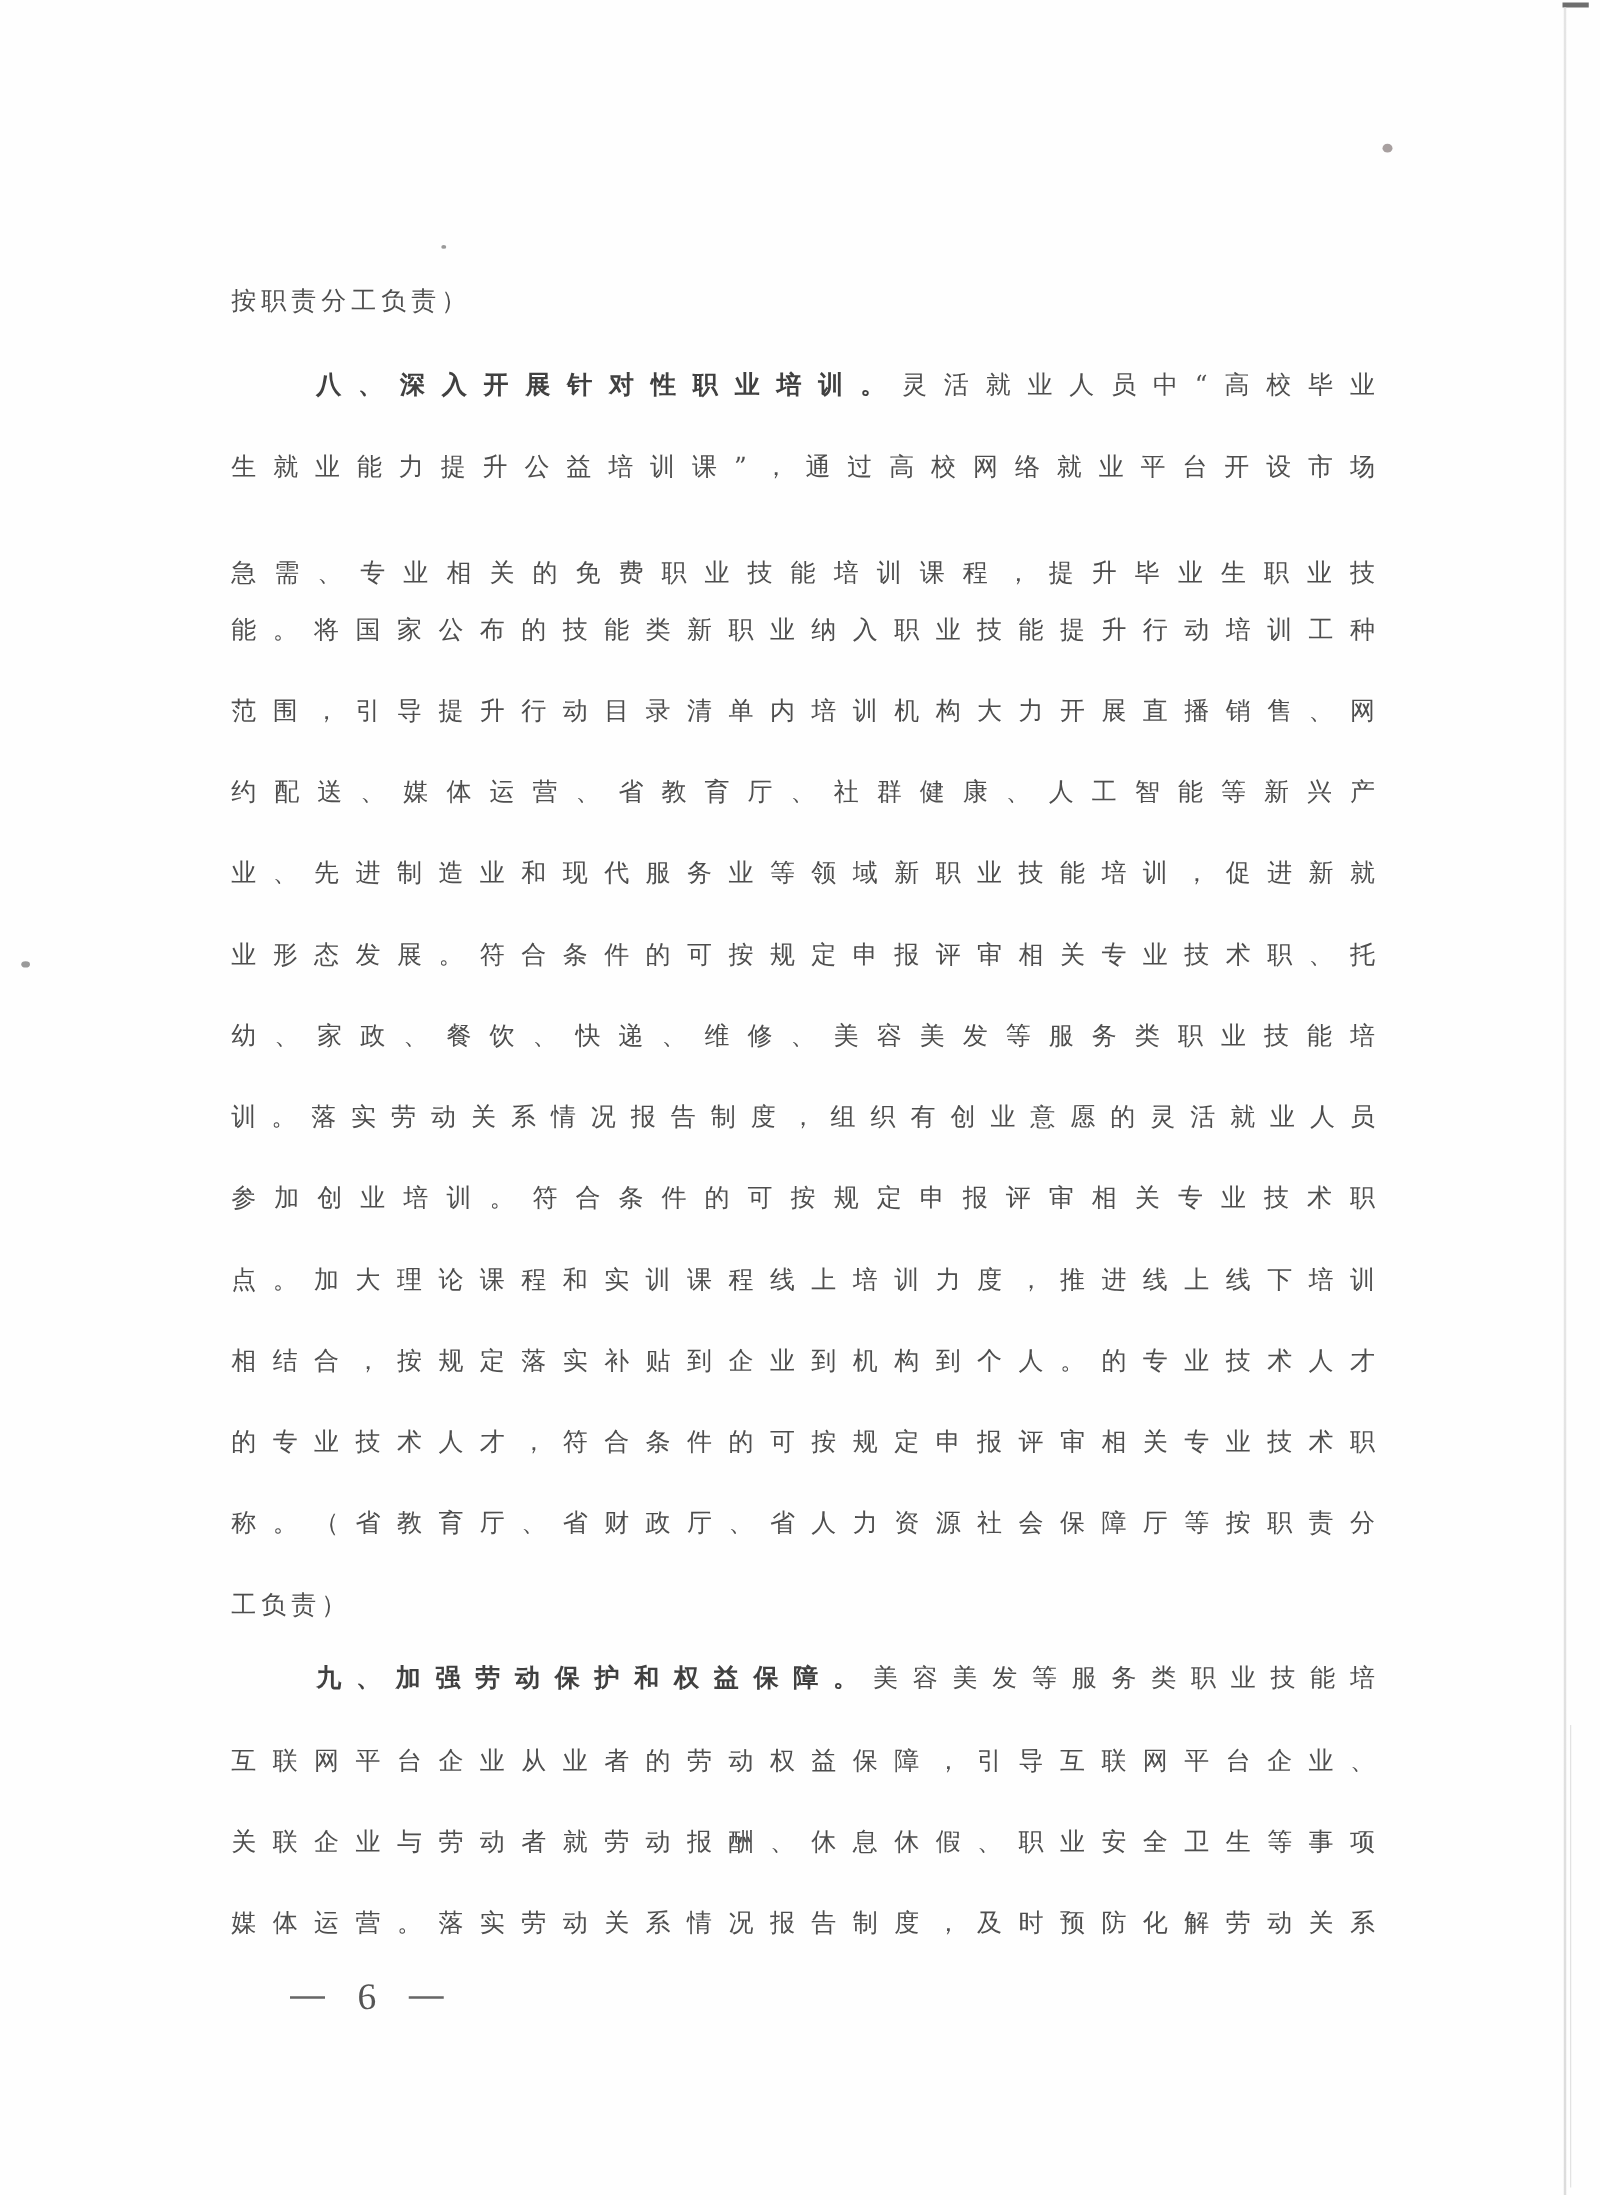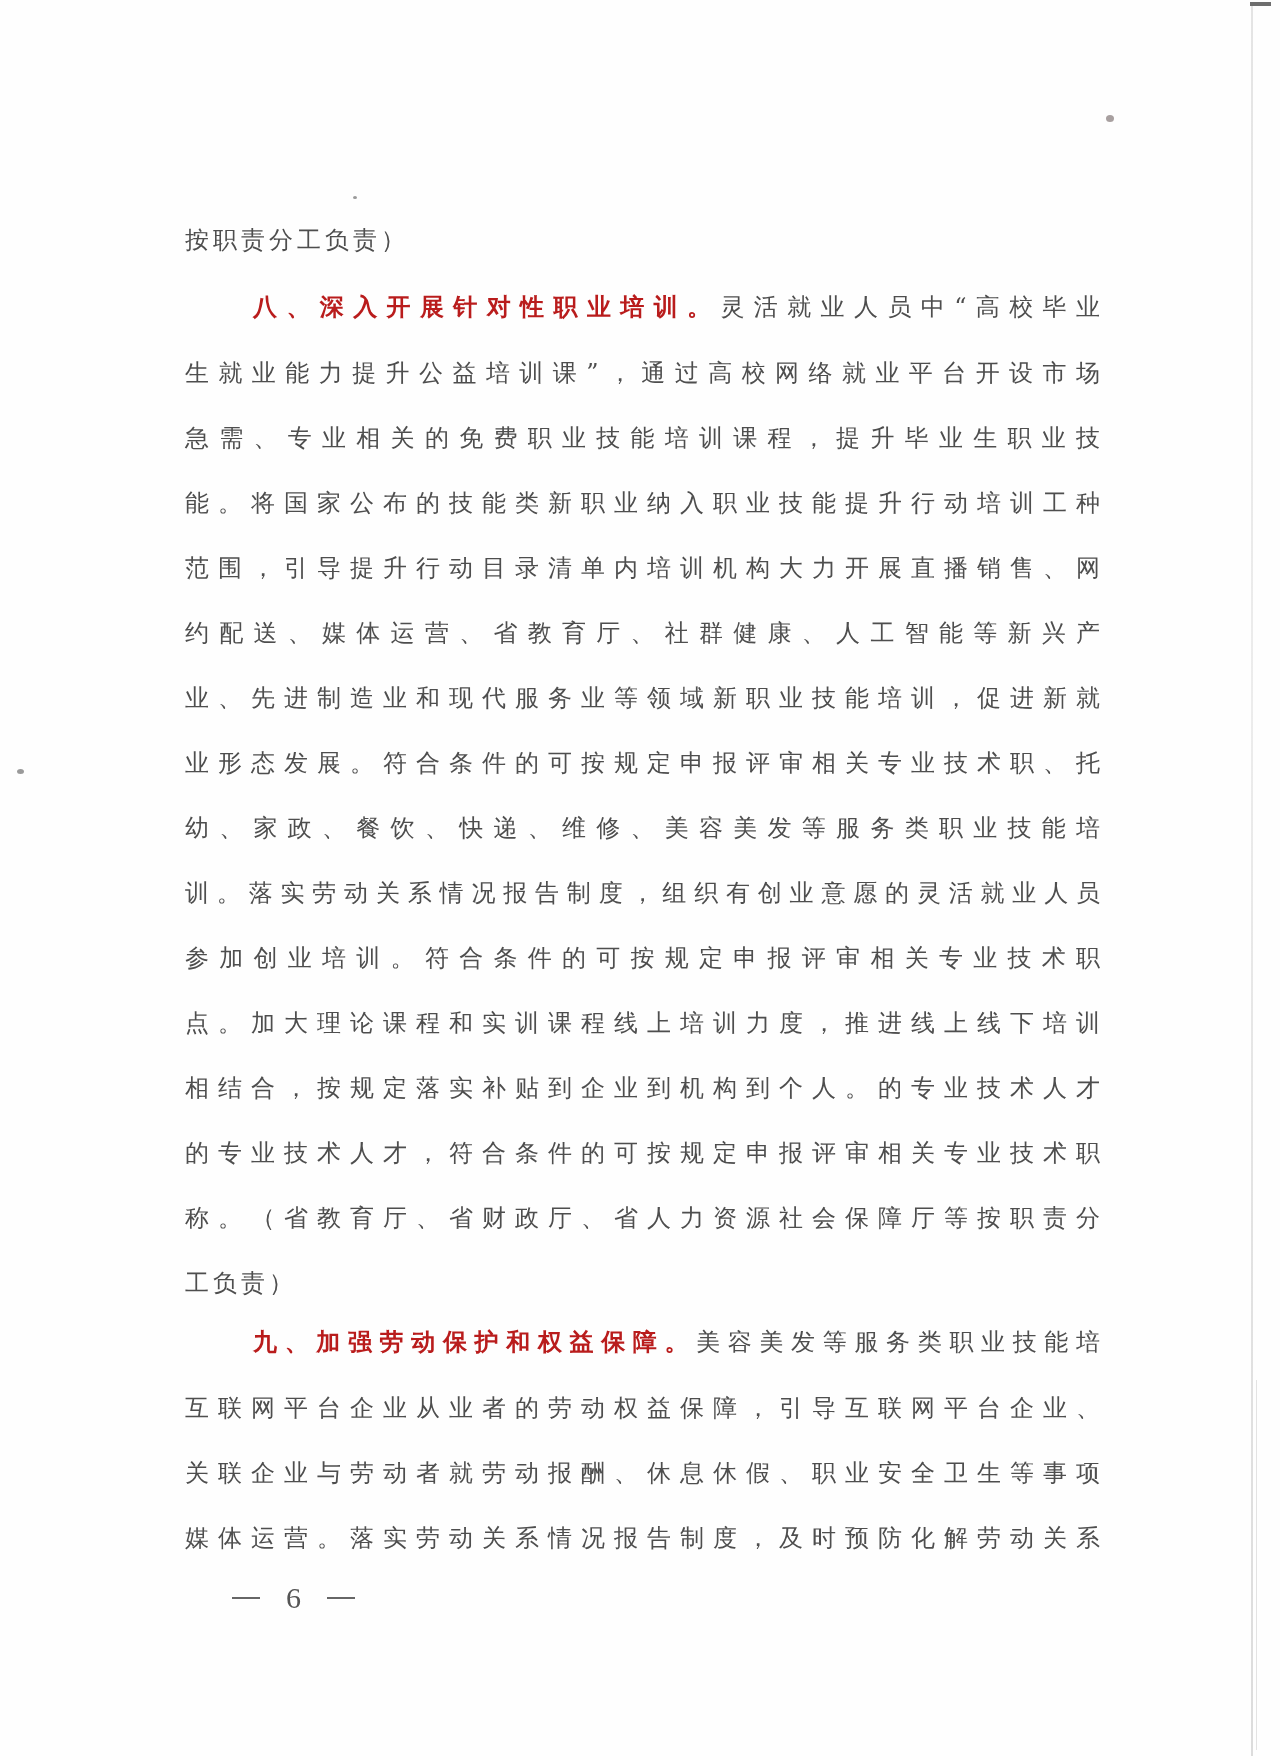--- a/index.html
+++ b/index.html
@@ -54,41 +54,41 @@
     .text-block {
       position: absolute;
       left: 185px;
       width: 915px;
     }
     .line {
       position: absolute;
       left: 0;
       width: 915px;
       height: 40px;
-      font-size: 24px;
+      font-size: 20px;
       line-height: 40px;
       white-space: nowrap;
       text-align: justify;
       text-align-last: justify;
       color: #4e4e4e;
     }
     .line.short {
       text-align: left;
       text-align-last: left;
       width: auto;
       letter-spacing: 4px;
     }
     .line.indent {
       left: 68px;
       width: 847px;
     }
     .bold {
       font-family: "DejaVu Sans", "Liberation Sans", sans-serif;
       font-weight: bold;
-      color: #b91c1c;
+      color: #404040;
       letter-spacing: 0;
     }
     .page-number {
       position: absolute;
       left: 232px;
       top: 1578px;
       height: 40px;
       font-family: "Liberation Serif", "DejaVu Serif", serif;
       font-size: 30px;
       line-height: 40px;
@@ -114,21 +114,21 @@
   <div class="speck" style="left:353px;top:196px;width:4px;height:3px;"></div>
   <div class="speck" style="left:1106px;top:115px;width:8px;height:7px;background:#a8a0a0;"></div>
   <div class="speck" style="left:17px;top:769px;width:7px;height:5px;"></div>
 
   <div class="text-block">
     <div class="line short" style="top:220px"><span>按职责分工负责）</span></div>
 
     <div class="line indent" style="top:287px"><span class="bold">八、深入开展针对性职业培训。</span><span>灵活就业人员中“高校毕业</span></div>
 
     <div class="line" style="top:353px"><span>生就业能力提升公益培训课”，通过高校网络就业平台开设市场</span></div>
-    <div class="line" style="top:418px"><span>急需、专业相关的免费职业技能培训课程，提升毕业生职业技</span></div>
+    <div class="line" style="top:438px"><span>急需、专业相关的免费职业技能培训课程，提升毕业生职业技</span></div>
     <div class="line" style="top:483px"><span>能。将国家公布的技能类新职业纳入职业技能提升行动培训工种</span></div>
     <div class="line" style="top:548px"><span>范围，引导提升行动目录清单内培训机构大力开展直播销售、网</span></div>
     <div class="line" style="top:613px"><span>约配送、媒体运营、省教育厅、社群健康、人工智能等新兴产</span></div>
     <div class="line" style="top:678px"><span>业、先进制造业和现代服务业等领域新职业技能培训，促进新就</span></div>
     <div class="line" style="top:743px"><span>业形态发展。符合条件的可按规定申报评审相关专业技术职、托</span></div>
     <div class="line" style="top:808px"><span>幼、家政、餐饮、快递、维修、美容美发等服务类职业技能培</span></div>
     <div class="line" style="top:873px"><span>训。落实劳动关系情况报告制度，组织有创业意愿的灵活就业人员</span></div>
     <div class="line" style="top:938px"><span>参加创业培训。符合条件的可按规定申报评审相关专业技术职</span></div>
     <div class="line" style="top:1003px"><span>点。加大理论课程和实训课程线上培训力度，推进线上线下培训</span></div>
     <div class="line" style="top:1068px"><span>相结合，按规定落实补贴到企业到机构到个人。的专业技术人才</span></div>

